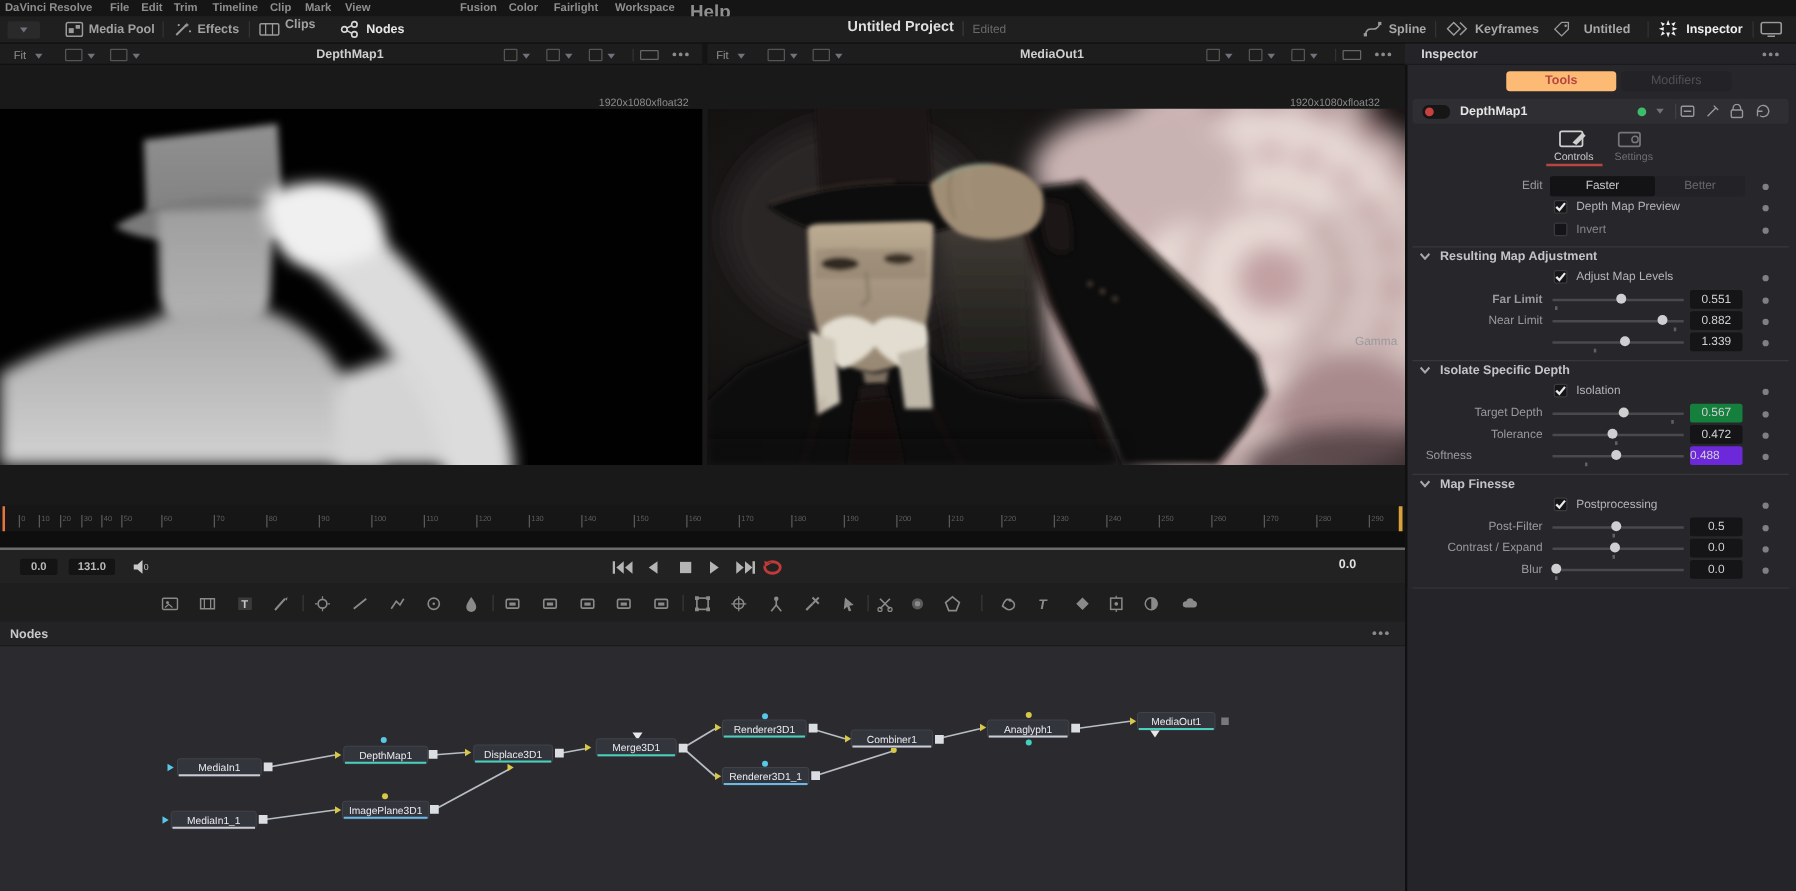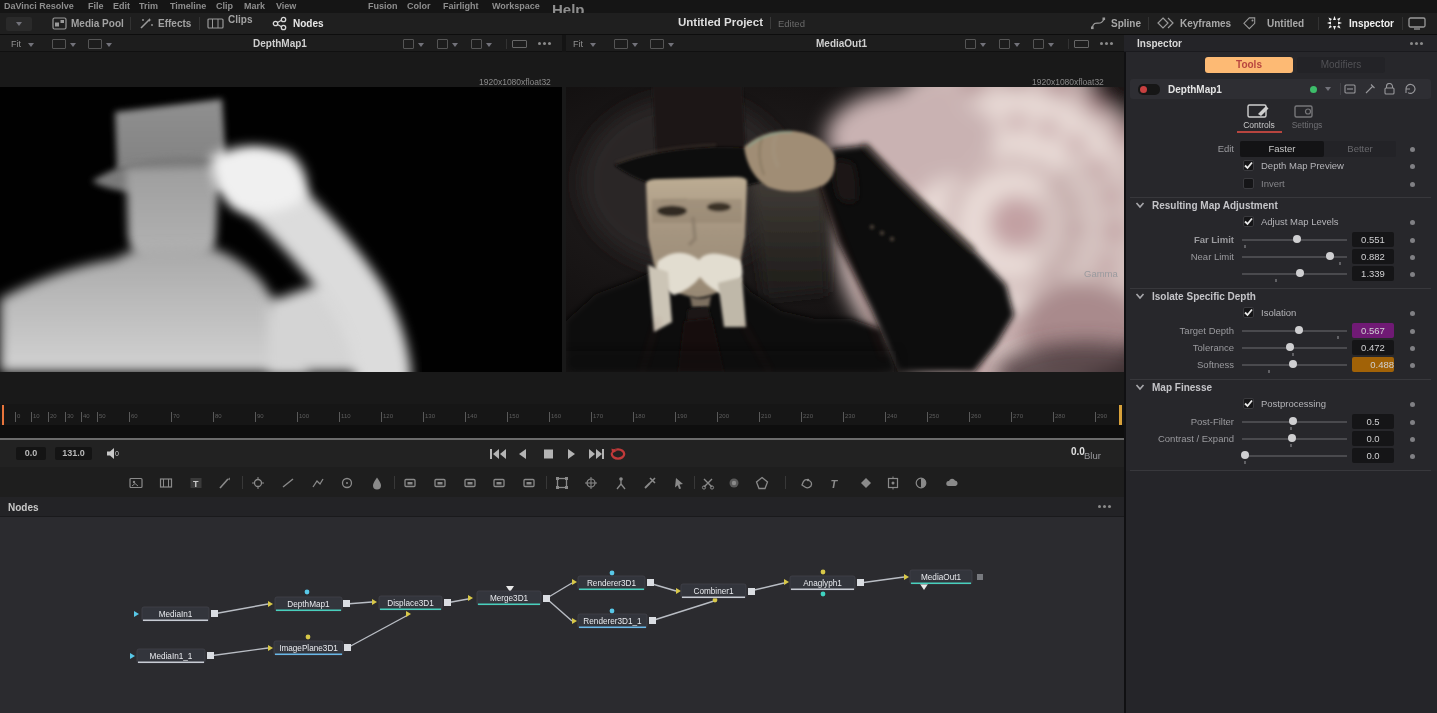--- a/index.html
+++ b/index.html
@@ -643,31 +643,31 @@
     <div class="a" style="left:1152px;top:291px;font-size:10px;color:#c4c4c8;font-weight:bold">Isolate Specific Depth</div>
 <div class="a" style="left:1243px;top:307px;width:11px;height:11px;background:#151517;border:1px solid #3a3a3e;border-radius:2px"></div>
     <svg class="a" style="left:1243px;top:307px" width="11" height="11" viewBox="0 0 11 11">
       <path d="M2,5.5 L4.5,8 L9,2.5" stroke="#e8e8e8" stroke-width="1.8" fill="none"></path>
     </svg>
     <div class="a" style="left:1261px;top:307px;font-size:9.5px;color:#b4b4b8">Isolation</div>
 <div class="a" style="left:1410px;top:311px;width:5px;height:5px;background:#808084;border-radius:50%"></div>
 <div class="a" style="left:1084px;top:325px;width:150px;text-align:right;font-size:9.5px;color:#9a9a9e;font-weight:normal">Target Depth</div>
 <div class="a" style="left:1242px;top:330px;width:105px;height:2px;background:#4a4a4e"></div>
     <div class="a" style="left:1295px;top:326px;width:8px;height:8px;background:#cfcfd1;border-radius:50%"></div>
-    <div class="a" style="left:1352px;top:323px;width:42px;height:15px;background:#701a75;border-radius:2px;color:#d0d0d2;font-size:9.5px;text-align:center;line-height:15px">0.567</div>
+    <div class="a" style="left:1352px;top:323px;width:42px;height:15px;background:#15803d;border-radius:2px;color:#d0d0d2;font-size:9.5px;text-align:center;line-height:15px">0.567</div>
 <div class="a" style="left:1410px;top:329px;width:5px;height:5px;background:#808084;border-radius:50%"></div>
 <div class="a" style="left:1084px;top:342px;width:150px;text-align:right;font-size:9.5px;color:#9a9a9e;font-weight:normal">Tolerance</div>
 <div class="a" style="left:1242px;top:347px;width:105px;height:2px;background:#4a4a4e"></div>
     <div class="a" style="left:1286px;top:343px;width:8px;height:8px;background:#cfcfd1;border-radius:50%"></div>
     <div class="a" style="left:1352px;top:340px;width:42px;height:15px;background:#151517;border-radius:2px;color:#d0d0d2;font-size:9.5px;text-align:center;line-height:15px">0.472</div>
 <div class="a" style="left:1410px;top:346px;width:5px;height:5px;background:#808084;border-radius:50%"></div>
-<div class="a" style="left:1084px;top:359px;width:150px;text-align:right;font-size:9.5px;color:#9a9a9e;font-weight:normal">Softness</div>
+<div class="a" style="left:1084px;top:359px;width:150px;text-align:center;font-size:9.5px;color:#9a9a9e;font-weight:normal">Softness</div>
 <div class="a" style="left:1242px;top:364px;width:105px;height:2px;background:#4a4a4e"></div>
     <div class="a" style="left:1289px;top:360px;width:8px;height:8px;background:#cfcfd1;border-radius:50%"></div>
-    <div class="a" style="left:1352px;top:357px;width:42px;height:15px;background:#a16207;border-radius:2px;color:#d0d0d2;font-size:9.5px;text-align:right;line-height:15px">0.488</div>
+    <div class="a" style="left:1352px;top:357px;width:42px;height:15px;background:#6d28d9;border-radius:2px;color:#d0d0d2;font-size:9.5px;text-align:left;line-height:15px">0.488</div>
 <div class="a" style="left:1410px;top:363px;width:5px;height:5px;background:#808084;border-radius:50%"></div>
 <div class="a" style="left:1130px;top:379px;width:301px;height:1px;background:#38383c"></div>
 <svg class="a" style="left:1135px;top:383px" width="10" height="8" viewBox="0 0 10 8">
       <path d="M1.5,2 L5,6 L8.5,2" stroke="#a8a8ac" stroke-width="1.6" fill="none"></path>
     </svg>
     <div class="a" style="left:1152px;top:382px;font-size:10px;color:#c4c4c8;font-weight:bold">Map Finesse</div>
 <div class="a" style="left:1243px;top:398px;width:11px;height:11px;background:#151517;border:1px solid #3a3a3e;border-radius:2px"></div>
     <svg class="a" style="left:1243px;top:398px" width="11" height="11" viewBox="0 0 11 11">
       <path d="M2,5.5 L4.5,8 L9,2.5" stroke="#e8e8e8" stroke-width="1.8" fill="none"></path>
     </svg>
@@ -676,21 +676,21 @@
 <div class="a" style="left:1084px;top:416px;width:150px;text-align:right;font-size:9.5px;color:#9a9a9e;font-weight:normal">Post-Filter</div>
 <div class="a" style="left:1242px;top:421px;width:105px;height:2px;background:#4a4a4e"></div>
     <div class="a" style="left:1289px;top:417px;width:8px;height:8px;background:#cfcfd1;border-radius:50%"></div>
     <div class="a" style="left:1352px;top:414px;width:42px;height:15px;background:#151517;border-radius:2px;color:#d0d0d2;font-size:9.5px;text-align:center;line-height:15px">0.5</div>
 <div class="a" style="left:1410px;top:420px;width:5px;height:5px;background:#808084;border-radius:50%"></div>
 <div class="a" style="left:1084px;top:433px;width:150px;text-align:right;font-size:9.5px;color:#9a9a9e;font-weight:normal">Contrast / Expand</div>
 <div class="a" style="left:1242px;top:438px;width:105px;height:2px;background:#4a4a4e"></div>
     <div class="a" style="left:1288px;top:434px;width:8px;height:8px;background:#cfcfd1;border-radius:50%"></div>
     <div class="a" style="left:1352px;top:431px;width:42px;height:15px;background:#151517;border-radius:2px;color:#d0d0d2;font-size:9.5px;text-align:center;line-height:15px">0.0</div>
 <div class="a" style="left:1410px;top:437px;width:5px;height:5px;background:#808084;border-radius:50%"></div>
-<div class="a" style="left:1084px;top:450px;width:150px;font-size:9.5px;color:#9a9a9e;font-weight:normal">Blur</div>
+<div class="a" style="left:1084px;top:450px;width:150px;text-align:right;font-size:9.5px;color:#9a9a9e;font-weight:normal">Blur</div>
 <div class="a" style="left:1242px;top:455px;width:105px;height:2px;background:#4a4a4e"></div>
     <div class="a" style="left:1241px;top:451px;width:8px;height:8px;background:#cfcfd1;border-radius:50%"></div>
     <div class="a" style="left:1352px;top:448px;width:42px;height:15px;background:#151517;border-radius:2px;color:#d0d0d2;font-size:9.5px;text-align:center;line-height:15px">0.0</div>
 <div class="a" style="left:1410px;top:454px;width:5px;height:5px;background:#808084;border-radius:50%"></div>
 <div class="a" style="left:1130px;top:470px;width:301px;height:1px;background:#38383c"></div>
 <div class="a" style="left:1244px;top:245px;width:2px;height:3px;background:#606064"></div>
     <div class="a" style="left:1339px;top:262px;width:2px;height:3px;background:#606064"></div>
     <div class="a" style="left:1275px;top:279px;width:2px;height:3px;background:#606064"></div>
     <div class="a" style="left:1337px;top:336px;width:2px;height:3px;background:#606064"></div>
     <div class="a" style="left:1292px;top:353px;width:2px;height:3px;background:#606064"></div>

